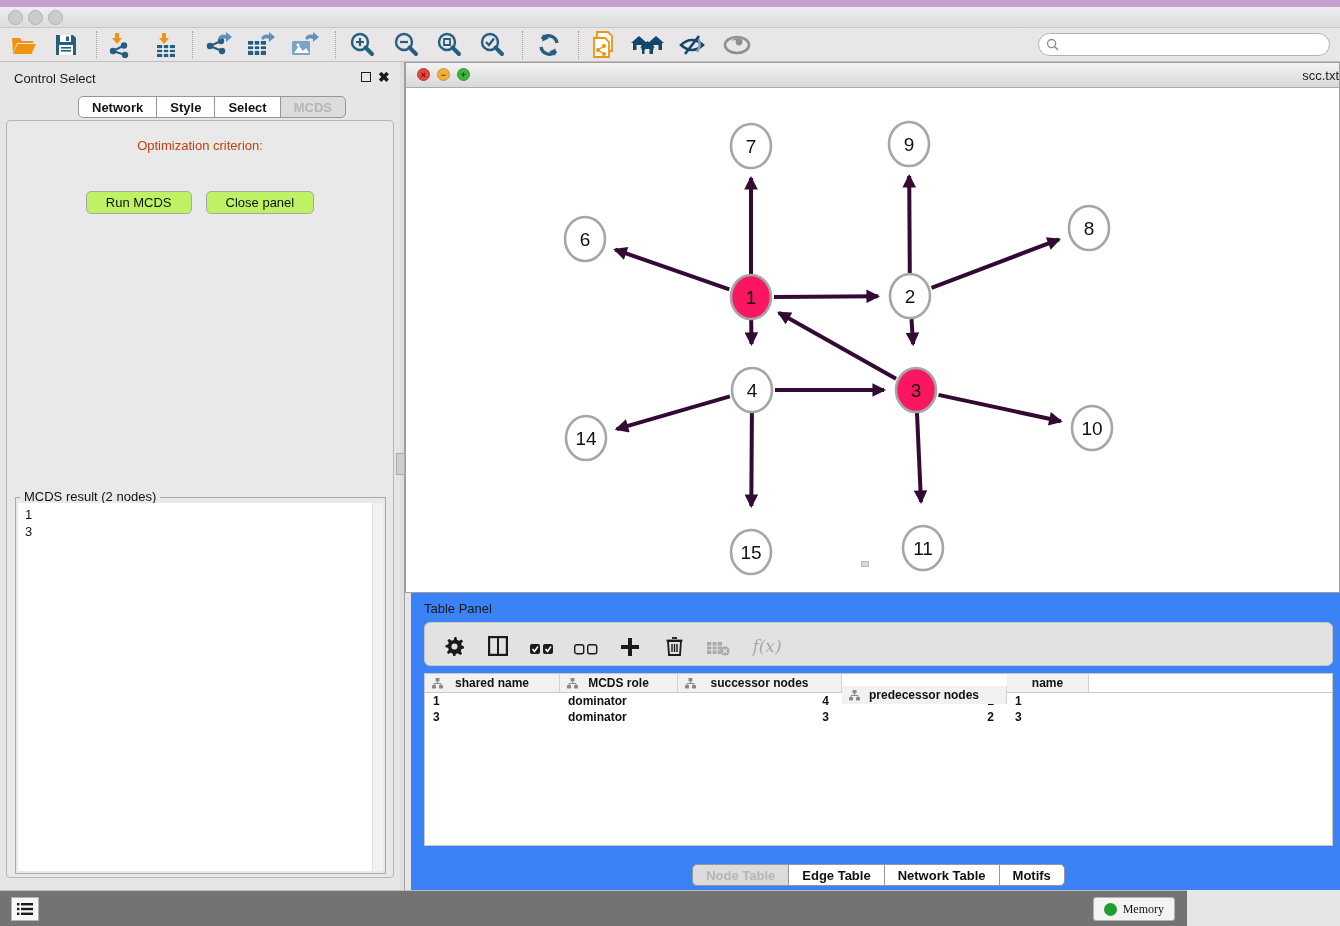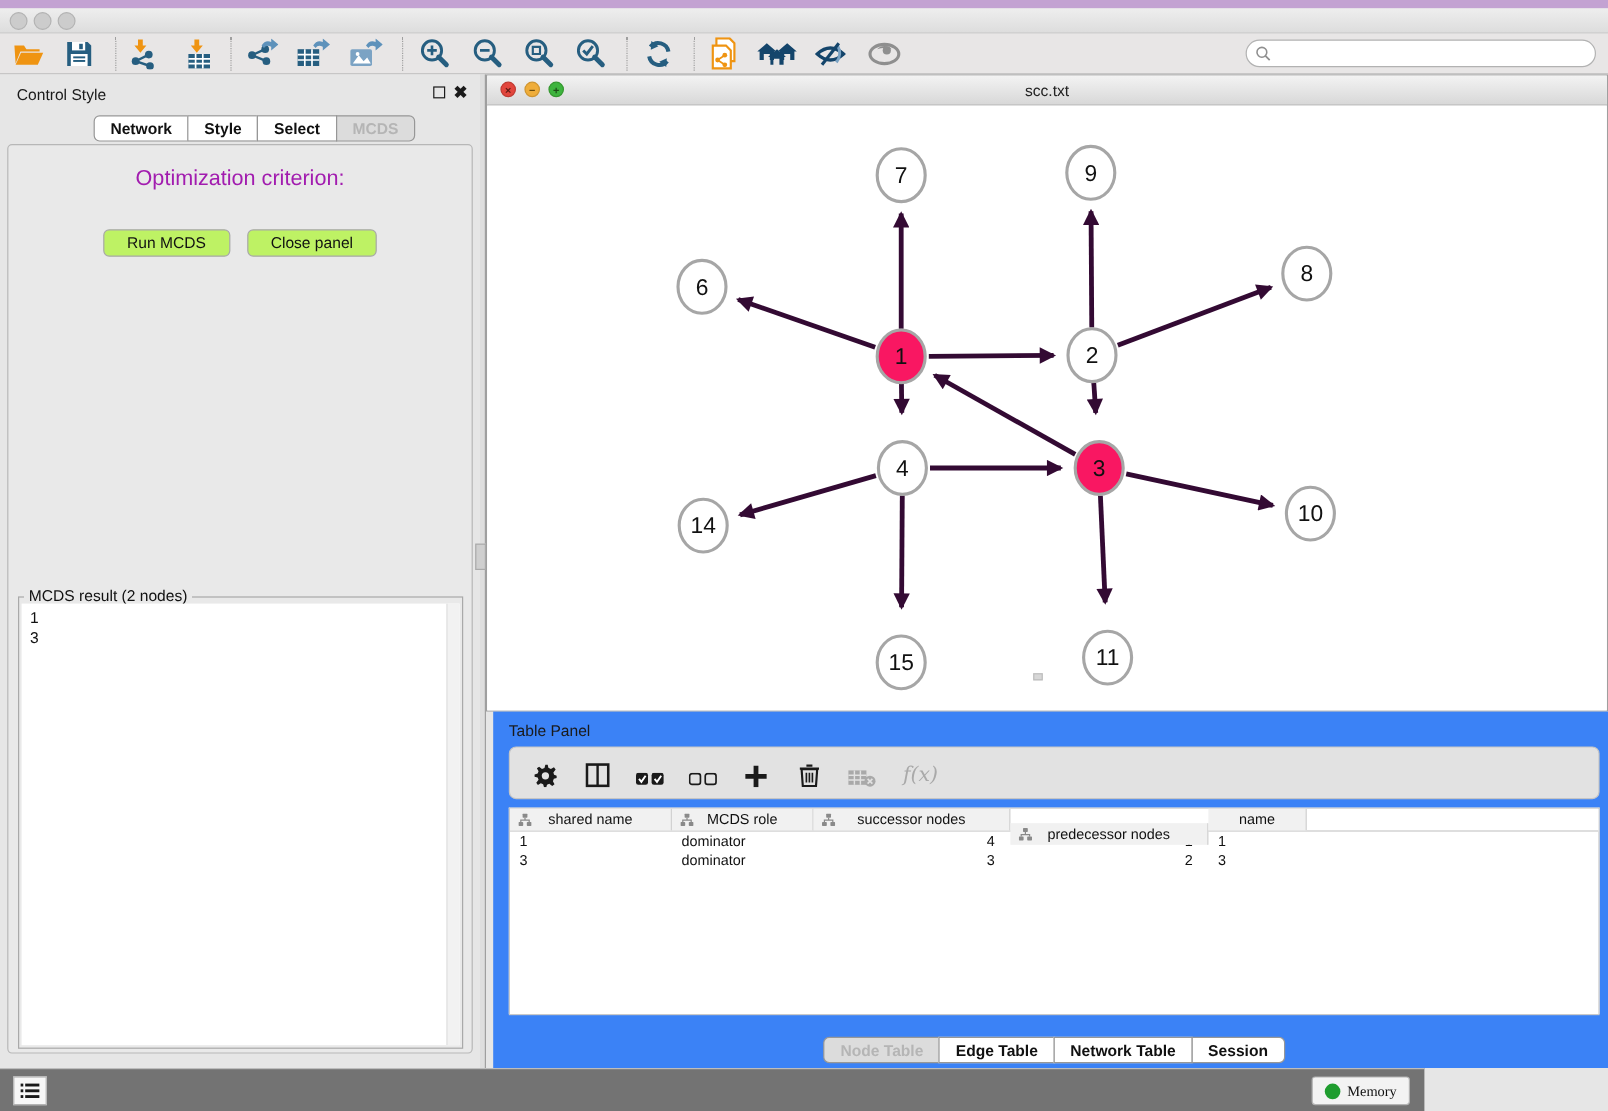--- a/index.html
+++ b/index.html
@@ -32,21 +32,21 @@
 
   .tabs-row { display:flex; position:absolute; }
   .tab { height:22px; padding:0 13px; background:#ffffff; border:1px solid #979797; margin-left:-1px;
     font-size:13px; font-weight:600; color:#111; display:flex; align-items:center; }
   .tab.first { border-radius:5px 0 0 5px; margin-left:0; }
   .tab.last { border-radius:0 5px 5px 0; }
   .tab.selected { background:#dcdcdc; color:#b5b5b5; }
 
   .cp-box { position:absolute; left:6px; top:58px; width:388px; height:758px;
     background:#e9e9e9; border:1px solid #b7b7b7; border-radius:4px; }
-  .opt-label { position:absolute; top:17px; width:100%; text-align:center; font-size:18px; color:#a21caf; }
+  .opt-label { position:absolute; top:17px; width:100%; text-align:center; font-size:13px; color:#c2410c; }
   .cp-select { position:absolute; left:38px; top:38px; width:310px; height:23px; background:#ffffff;
     border:1px solid #ababab; border-radius:4px; font-size:13px; display:flex; align-items:center; padding-left:9px; color:#111; }
   .stepper { position:absolute; right:7px; top:3px; width:11px; height:16px; display:flex; flex-direction:column;
     align-items:center; justify-content:space-between; }
   .stepper .up { width:0; height:0; border-left:4px solid transparent; border-right:4px solid transparent; border-bottom:5px solid #555; }
   .stepper .dn { width:0; height:0; border-left:4px solid transparent; border-right:4px solid transparent; border-top:5px solid #555; }
   .cp-buttons { position:absolute; top:70px; width:100%; display:flex; justify-content:center; gap:14px; }
   .aq-btn { height:23px; padding:0 19px; background:#bef264; border:1px solid #a8a8a8; border-radius:5px;
     font-size:13px; color:#111; display:flex; align-items:center; }
 
@@ -58,40 +58,40 @@
   .result-scroll { position:absolute; right:0; top:0; bottom:0; width:11px; background:#f2f2f2; border-left:1px solid #e0e0e0; }
 
   .v-splitter { position:absolute; left:400px; top:62px; width:5px; height:828px; background:#dedede; border-right:1px solid #9f9f9f; }
   .v-handle { position:absolute; left:396px; top:453px; width:9px; height:22px; background:#cfcfcf; border:1px solid #aaa; }
 
   
   .network-window { position:absolute; left:405px; top:62px; width:935px; height:531px;
     border:1px solid #9f9f9f; background:#ffffff; }
   .nw-header { position:absolute; left:0; top:0; width:100%; height:25px;
     background:linear-gradient(#f3f3f3,#d8d8d8); border-bottom:1px solid #ababab; }
-  .nw-title { position:absolute; width:100%; text-align:center; top:5px; font-size:13px; color:#222; }
+  .nw-title { position:absolute; width:100%; text-align:right; top:5px; font-size:13px; color:#222; }
   .tl { position:absolute; top:5px; width:13px; height:13px; border-radius:50%; font-size:9px; font-weight:bold;
     display:flex; align-items:center; justify-content:center; color:#5d1a12; }
   .tl.red { background:#e2463d; border:1px solid #c03b33; }
   .tl.yel { background:#efad3a; border:1px solid #cf9530; color:#6b4c0d; }
   .tl.grn { background:#3eb43e; border:1px solid #35972f; color:#1c4d17; }
   .nw-canvas { position:absolute; left:0; top:25px; width:933px; height:504px; background:#ffffff; }
   .nw-canvas svg text { font-family:"Liberation Sans", sans-serif; }
   .h-handle { position:absolute; left:455px; top:498px; width:8px; height:6px; background:#d7d7d7; border:1px solid #bdbdbd; }
 
   
   .table-panel { position:absolute; left:411px; top:593px; width:935px; height:297px; background:#3b82f6; }
   .tp-title { position:absolute; left:13px; top:8px; font-size:13px; color:#1a1a1a; }
   .tp-toolbar { position:absolute; left:13px; top:29px; width:909px; height:44px; background:#e2e2e2;
     border:1px solid #c5c5c5; border-radius:6px; display:flex; align-items:center; gap:20px; padding-left:17px; }
   .tp-icon { display:flex; align-items:flex-end; justify-content:center; width:24px; height:24px; }
   .fx { font-family:"DejaVu Serif", serif; font-style:italic; font-size:17px; color:#a9a9a9; }
 
   .data-table { position:absolute; left:13px; top:80px; width:909px; height:172px; background:#ffffff;
-    border:1px solid #c9c9c9; border-bottom:none; }
+    border:1px solid #c9c9c9; border-bottom:none;font-weight:bold; }
   .dt-header { display:flex; height:19px; border-bottom:1px solid #c9c9c9; background:#ffffff; }
   .dt-hcell { position:relative; background:#f1f1f1; border-right:1px solid #d2d2d2; height:100%;
     display:flex; align-items:center; justify-content:center; font-size:12px; color:#111; }
   .dt-hcell svg { position:absolute; left:7px; top:4px; }
   .dt-row { display:flex; height:16px; font-size:12px; color:#111; }
   .dt-cell { height:100%; display:flex; align-items:center; }
   .al { justify-content:flex-start; } .ar { justify-content:flex-end; }
   .tp-tabs { position:absolute; top:271px; left:0; width:100%; display:flex; justify-content:center; }
   .tp-gap { position:absolute; left:13px; top:252px; width:909px; height:1px; background:#c9c9c9; }
 
@@ -262,21 +262,21 @@
     <svg width="13" height="13" viewBox="0 0 14 14">
       <circle cx="6" cy="6" r="4.4" fill="none" stroke="#8f8f8f" stroke-width="1.4"></circle>
       <path d="M9.2 9.2 L13 13" stroke="#8f8f8f" stroke-width="1.6"></path>
     </svg>
     <input value="" style="">
   </div>
 </div>
 
 <div class="control-panel">
   <div class="cp-header">
-    <span class="cp-title">Control Style</span>
+    <span class="cp-title">Control Select</span>
     <span class="float-box" style="left:361px; top:10px"></span>
     <span class="close-x" style="left:378px; top:10px">✖</span>
   </div>
   <div class="tabs-row" style="left:78px; top:34px">
     <div class="tab first">
         <span>Network</span>
       </div>
     <div class="tab">
         <span>Style</span>
       </div>
@@ -520,21 +520,21 @@
     <div class="tab first selected">
         <span>Node Table</span>
       </div>
     <div class="tab">
         <span>Edge Table</span>
       </div>
     <div class="tab">
         <span>Network Table</span>
       </div>
     <div class="tab last">
-        <span>Session</span>
+        <span>Motifs</span>
       </div>
   </div>
 </div>
 
 <div class="statusbar">
   <div class="sb-left-btn">
     <svg width="16" height="14" viewBox="0 0 16 14">
       <g fill="#1a1a1a">
         <rect x="0" y="1" width="2.4" height="2.4"></rect>
           <rect x="4" y="1" width="12" height="2.4"></rect>

